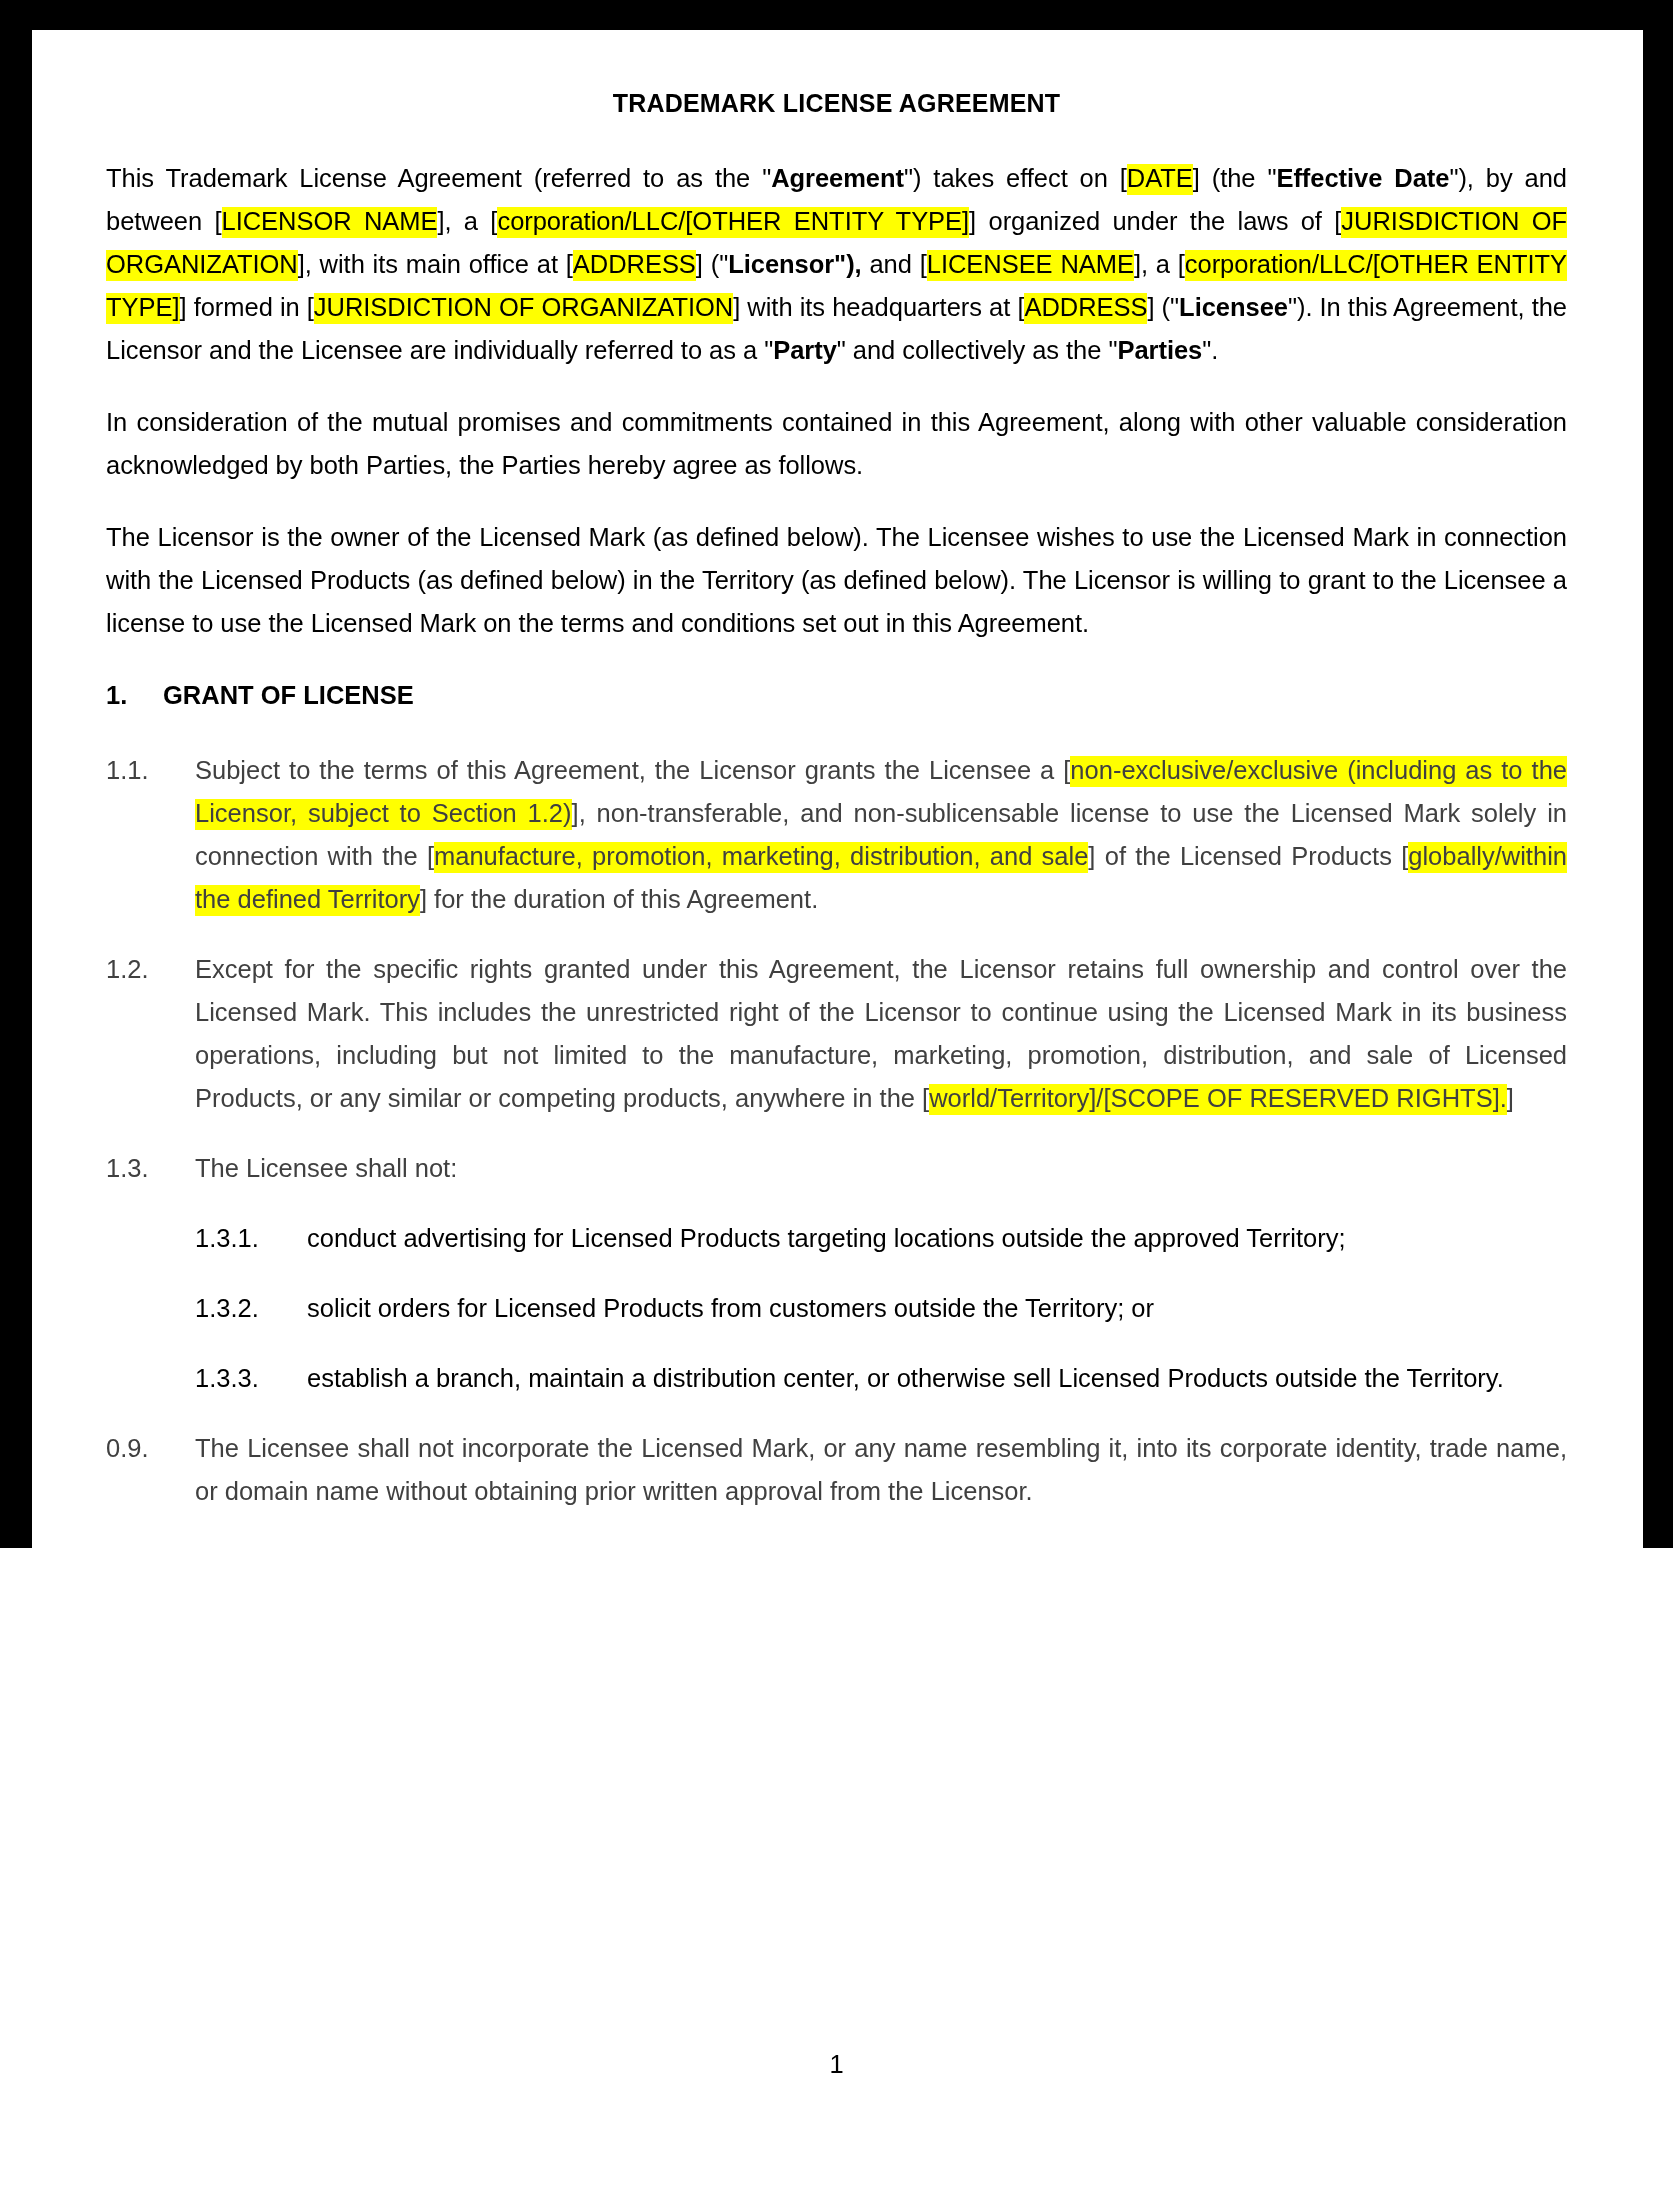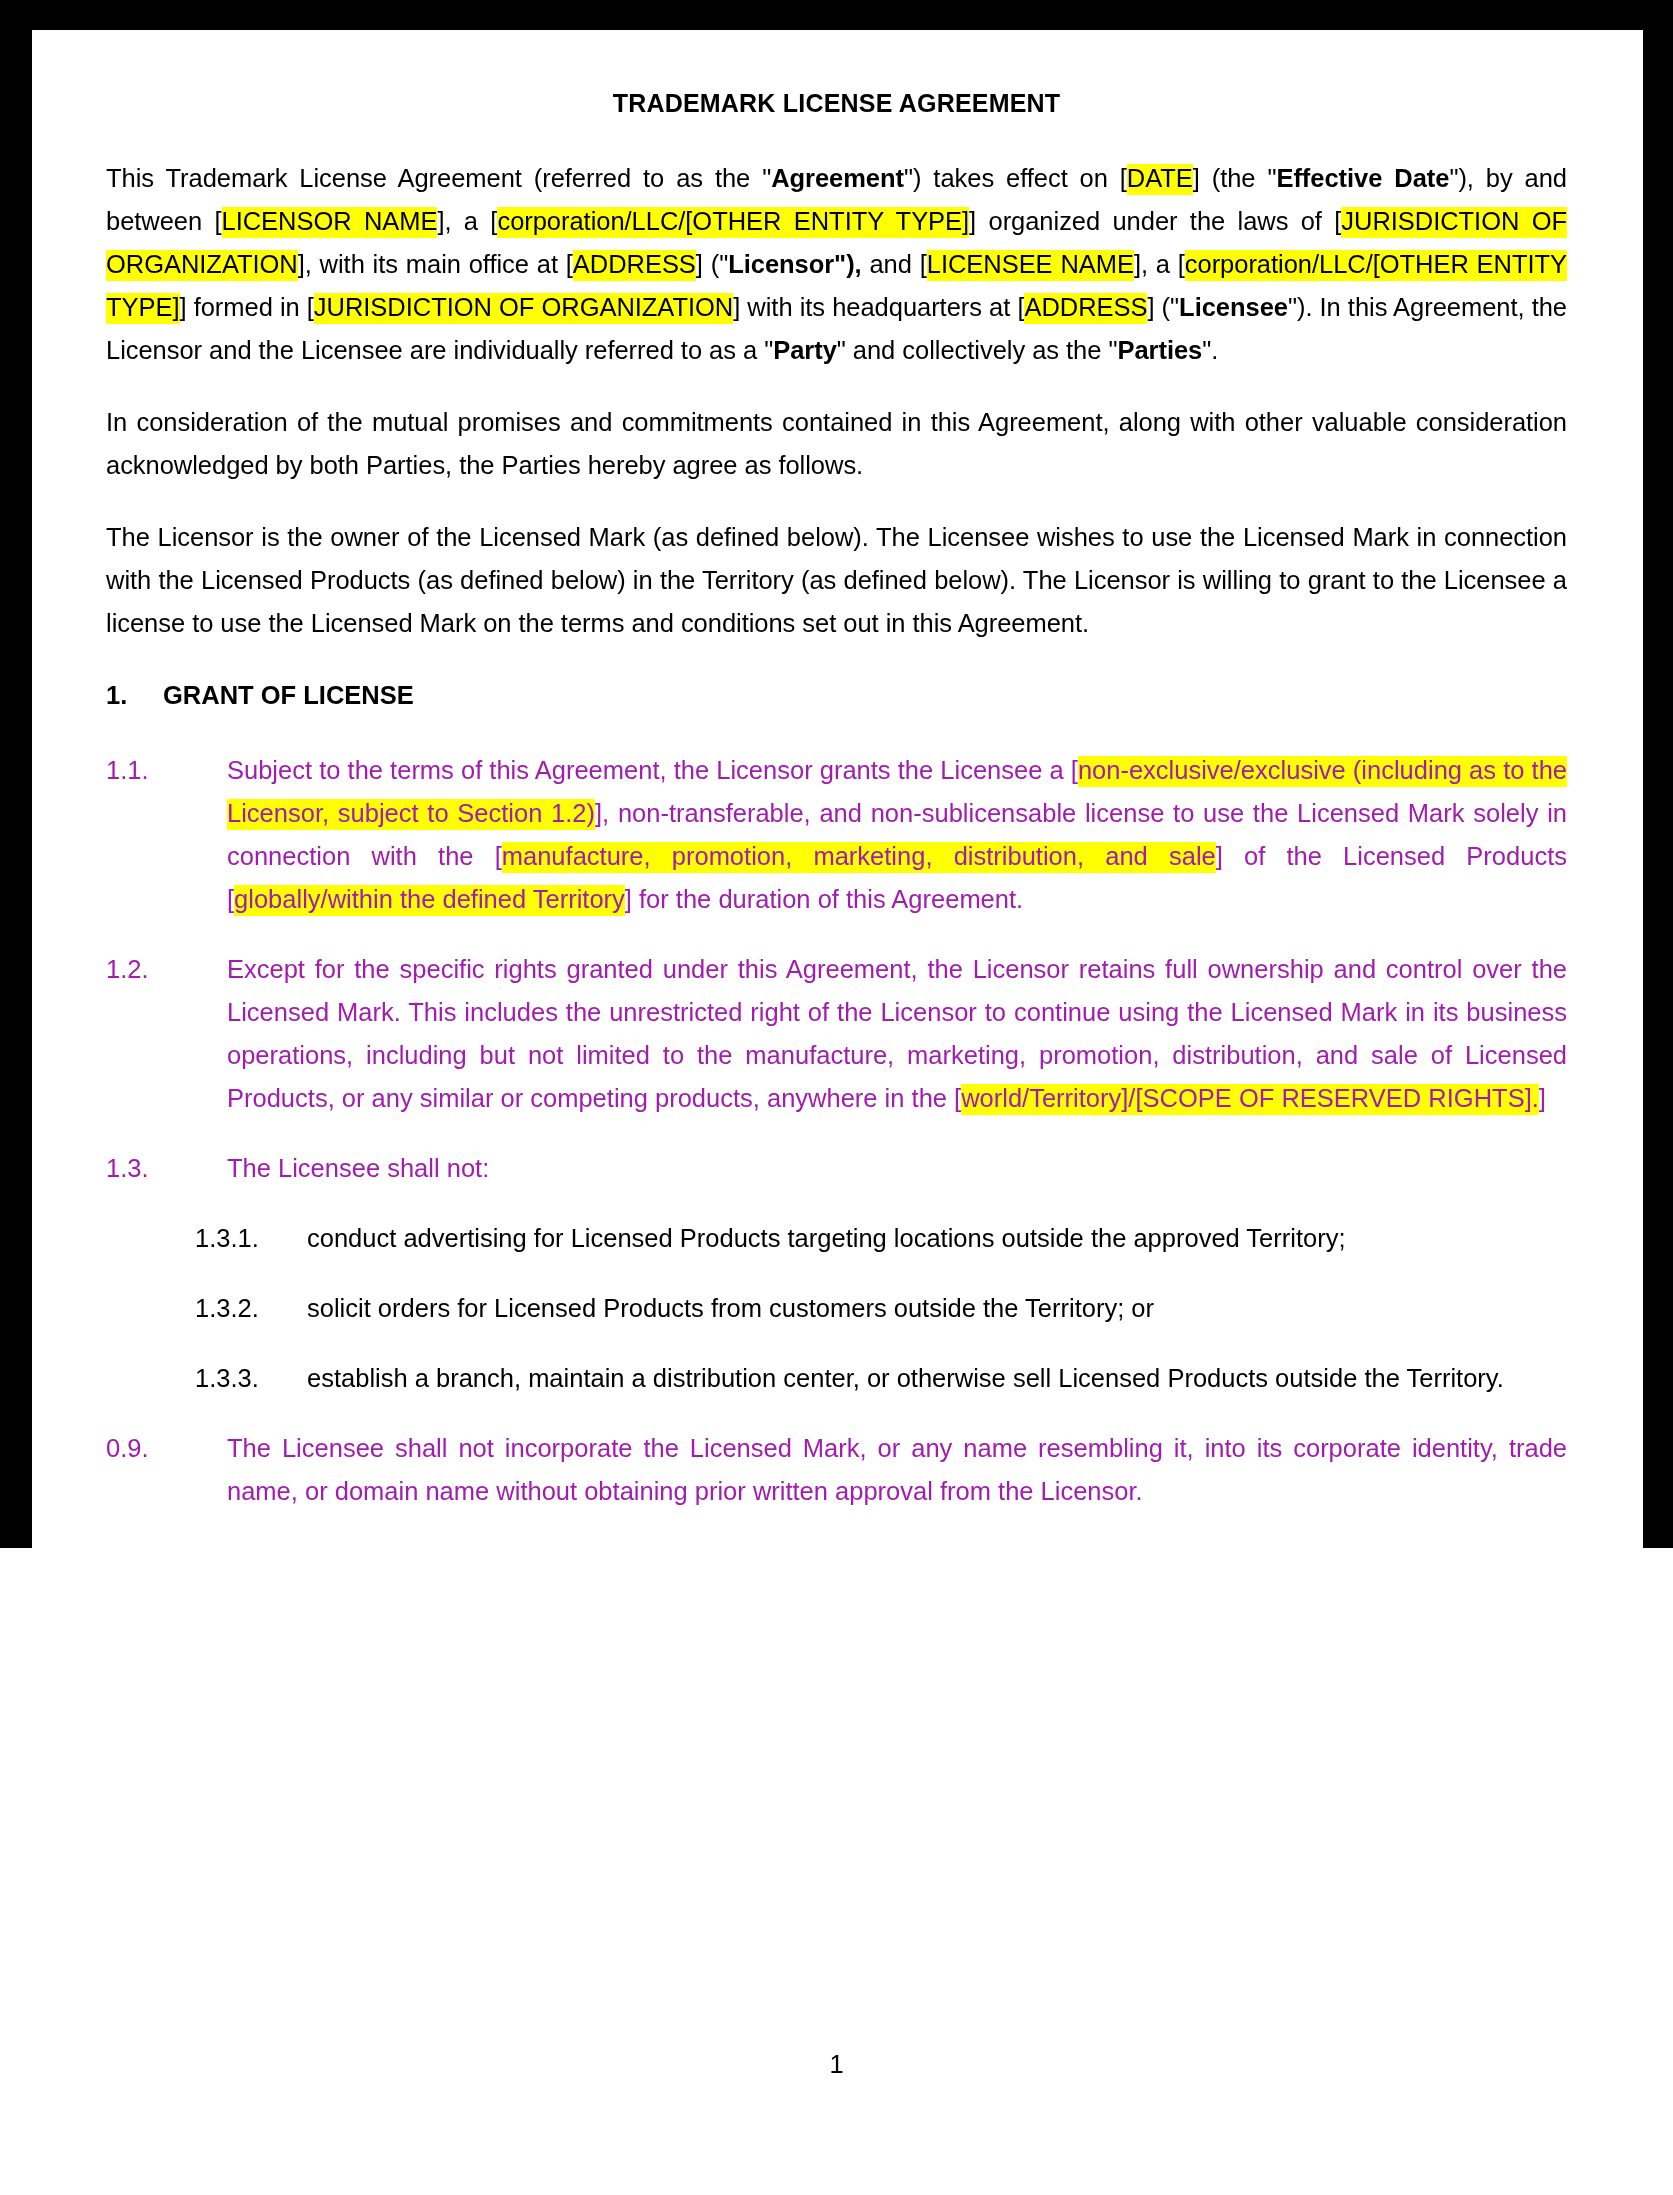--- a/index.html
+++ b/index.html
@@ -88,32 +88,31 @@
   .section-heading .label {
     flex: 1 1 auto;
   }
 
   
   .clause {
     display: flex;
     margin: 0 0 27px 0;
     font-size: 25.5px;
     line-height: 43px;
-    color: #a21caf;
+    color: #404040;
   }
   .clause > .num {
     width: 89px;
     flex: 0 0 89px;
     text-align: left;
   }
   .clause > .text {
     flex: 1 1 auto;
     text-align: justify;
     text-justify: inter-word;
-    margin-left: 32px;
   }
 
   
   .subclause {
     display: flex;
     margin: 0 0 27px 0;
     padding-left: 89px;
     font-size: 25.5px;
     line-height: 43px;
     color: #000;

